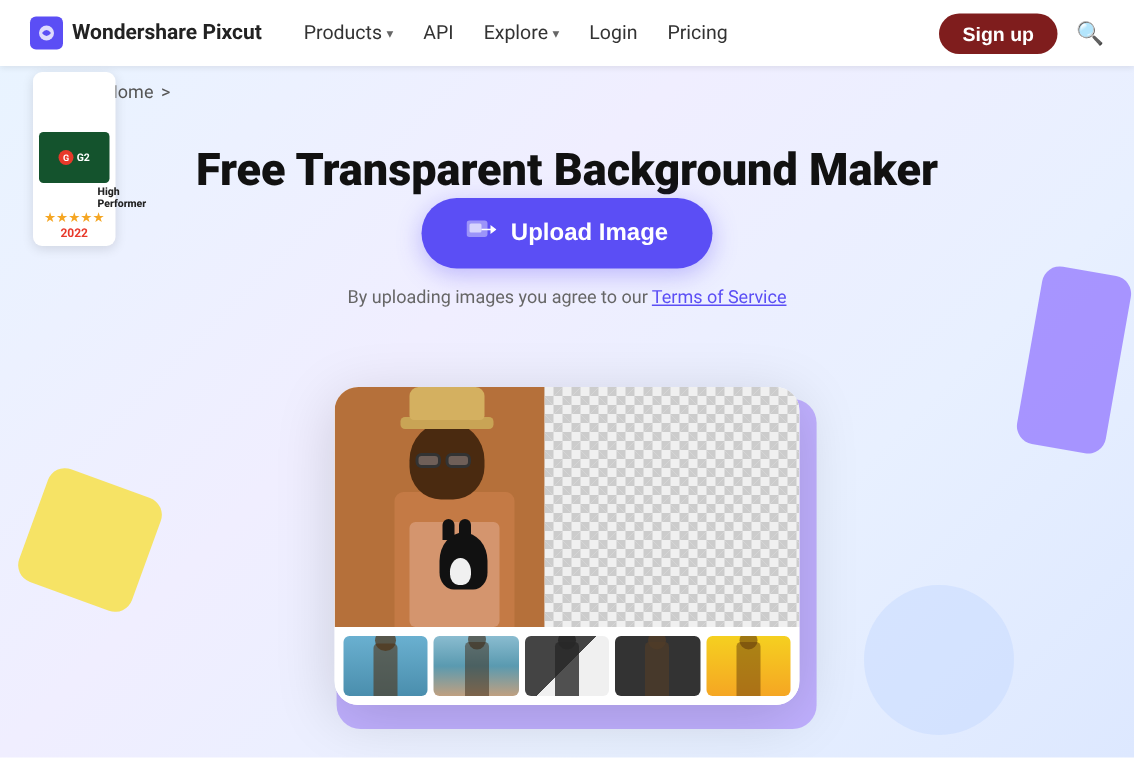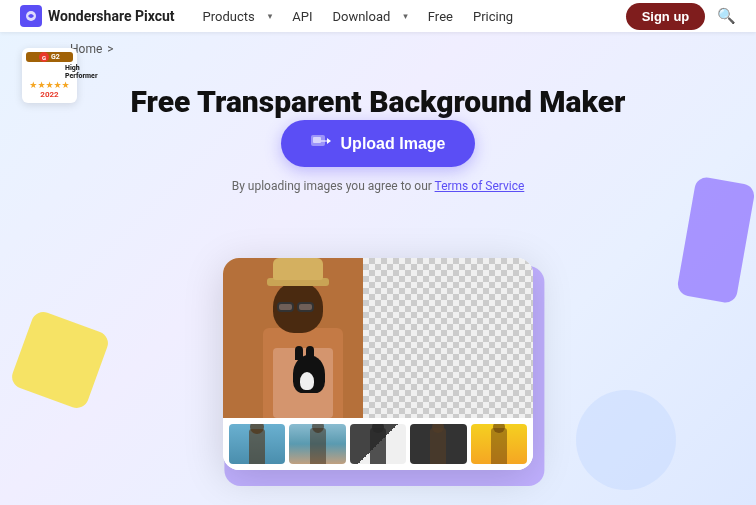--- a/index.html
+++ b/index.html
@@ -44,21 +44,21 @@
       right: 80px;
       top: 390px;
       opacity: 0.5;
     }
 
     
     .navbar {
       display: flex;
       align-items: center;
       background: white;
-      height: 32px;
+      height: 44px;
       padding: 0 20px;
       box-shadow: 0 1px 4px rgba(0,0,0,0.08);
       position: relative;
       z-index: 10;
     }
     .nav-logo {
       display: flex;
       align-items: center;
       gap: 6px;
       margin-right: 20px;
@@ -86,21 +86,21 @@
       gap: 4px;
       flex: 1;
     }
     .nav-link {
       font-size: 13px;
       color: #333;
       padding: 4px 8px;
       cursor: pointer;
       display: flex;
       align-items: center;
-      gap: 13px;
+      gap: 3px;
       white-space: nowrap;
     }
     .nav-link .chevron {
       font-size: 9px;
       color: #666;
     }
     .nav-right {
       display: flex;
       align-items: center;
       gap: 8px;
@@ -154,30 +154,31 @@
     .badge {
       width: 55px;
       background: white;
       border-radius: 6px;
       padding: 4px;
       box-shadow: 0 2px 8px rgba(0,0,0,0.12);
       text-align: center;
       font-size: 7px;
     }
     .badge-top {
-      background: #a16207;
+      background: #14532d;
       color: white;
       border-radius: 3px;
-      padding: 0 3px;
+      padding: 12px 3px;
       font-size: 7px;
       font-weight: bold;
       display: flex;
       align-items: center;
       gap: 2px;
       justify-content: center;
+      margin-top: 36px;
     }
     .badge-title {
       font-size: 8px;
       font-weight: 800;
       color: #222;
       margin-top: 2px;
     }
     .badge-stars {
       color: #f5a623;
       font-size: 9px;
@@ -341,25 +342,25 @@
 
   <div class="nav-links">
     <span class="nav-link">
       <span>Products</span>
       <span class="chevron">▾</span>
     </span>
     <span class="nav-link">
       <span>API</span>
     </span>
     <span class="nav-link">
-      <span>Download</span>
+      <span>Explore</span>
       <span class="chevron">▾</span>
     </span>
     <span class="nav-link">
-      <span>Free</span>
+      <span>Login</span>
     </span>
     <span class="nav-link">
       <span>Pricing</span>
     </span>
   </div>
 
   <div class="nav-right">
     <button class="btn-signup">Sign up</button>
     <span class="search-icon-nav">🔍</span>
   </div>

